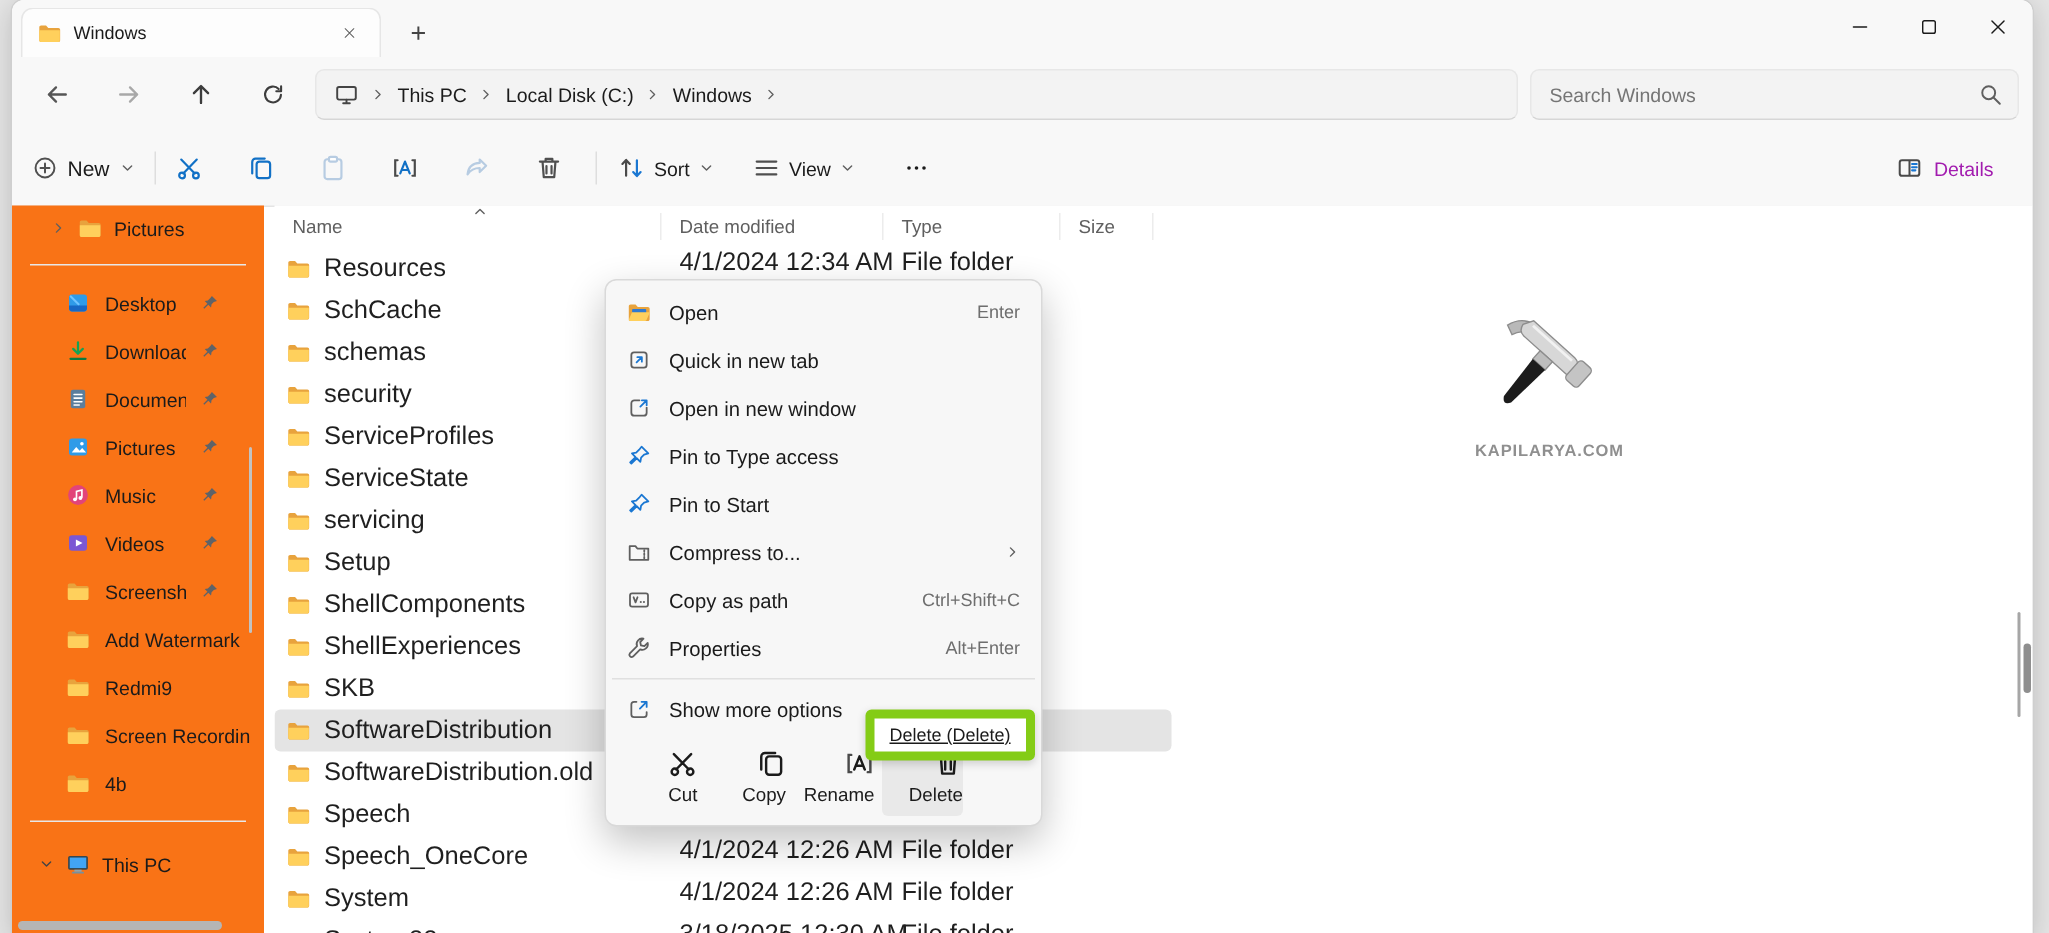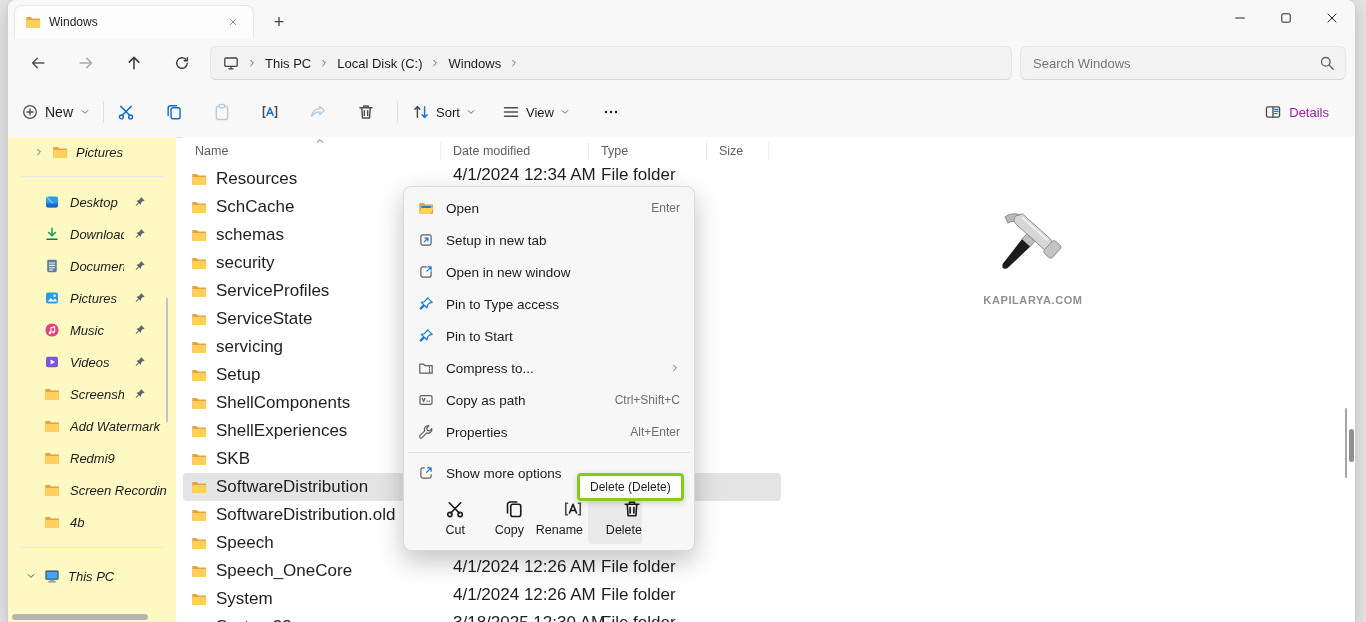--- a/index.html
+++ b/index.html
@@ -39,21 +39,21 @@
   .tb-new{position:absolute;left:14px;top:9px;height:30px;display:flex;align-items:center;gap:7px;color:#1b1b1b;font-size:14px;}
   .tb-sep{position:absolute;top:13px;width:1px;height:22px;background:#dedede;}
   .tb-icons{position:absolute;left:101px;top:7px;display:flex;gap:14px;}
   .tb-ibtn{width:34px;height:34px;display:flex;align-items:center;justify-content:center;border-radius:4px;}
   .c-blue{color:#1271c6}.c-pale{color:#b7cce2}.c-dark{color:#4f4f4f}
   .tb-group{position:absolute;top:9px;height:30px;display:flex;align-items:center;gap:6px;color:#1b1b1b;font-size:13px;}
   .tb-dots{position:absolute;left:586px;top:7px;width:34px;height:34px;display:flex;align-items:center;justify-content:center;color:#1b1b1b;}
   .tb-details{position:absolute;right:26px;top:9px;height:30px;display:flex;align-items:center;gap:7px;color:#a21caf;font-size:13px;}
   .caret{color:#5f5f5f;display:flex;}
   
-  .sidebar{position:absolute;left:0;top:137px;width:168px;bottom:0;background:#fef9c3;overflow:hidden;font-style:italic;}
+  .sidebar{position:absolute;left:0;top:137px;width:168px;bottom:0;background:#f97316;overflow:hidden;}
   .side-tree{display:flex;align-items:center;height:30px;padding-left:26px;gap:8px;font-size:13px;color:#1b1b1b;}
   .side-sep{height:1px;background:#e8e8e8;margin:9px 12px;}
   .side-items{margin-top:9px;}
   .side-item{display:flex;align-items:center;height:32px;padding-left:36px;gap:10px;font-size:13px;color:#1b1b1b;}
   .side-item .lbl{white-space:nowrap;overflow:hidden;flex:1;}
   .side-pin{margin-left:auto;margin-right:30px;color:#5f6368;display:flex;flex:none;}
   .side-thispc{display:flex;align-items:center;height:32px;padding-left:18px;gap:8px;font-size:13px;color:#1b1b1b;margin-top:12px;}
   .sb-vthumb{position:absolute;left:158px;top:298px;width:2px;height:124px;background:#c2c2c2;border-radius:1px;}
   .sb-hthumb{position:absolute;left:4px;bottom:2px;width:136px;height:6px;background:#b5b5b5;border-radius:3px;}
   
@@ -76,22 +76,22 @@
   .mi .mlabel{flex:1;white-space:nowrap;}
   .mi .mshort{font-size:12px;color:#6e6e6e;white-space:nowrap;}
   .mi .msub{color:#5f5f5f;display:flex;}
   .mi.sep-before{margin-top:9px;}
   .mi.sep-before::before{content:'';position:absolute;left:4px;right:4px;top:-5px;height:1px;background:#e0e0e0;}
   .ctx-cmds{display:flex;padding:3px 0 0 7px;gap:5px;}
   .cmd{width:54px;height:52px;display:flex;flex-direction:column;align-items:flex-end;justify-content:center;gap:4px;
     border-radius:4px;font-size:12.5px;color:#1b1b1b;}
   .cmd.hovered{background:#e9e9e9;}
   
-  .tooltip{position:absolute;left:569px;top:473px;background:#fff;border:3px solid #84cc16;border-radius:4px;
-    box-shadow:0 2px 6px rgba(0,0,0,.16);padding:4px 10px;font-size:12px;color:#1b1b1b;z-index:50;white-space:nowrap;}
+  .tooltip{position:absolute;left:569px;top:473px;background:#fff;border:6px solid #84cc16;border-radius:4px;
+    box-shadow:0 2px 6px rgba(0,0,0,.16);padding:4px 10px;font-size:12px;color:#1b1b1b;z-index:50;white-space:nowrap;text-decoration:underline;}
   
   .watermark{position:absolute;left:960px;top:202px;width:130px;text-align:center;z-index:5;}
   .watermark .wm-text{font-size:11px;font-weight:bold;color:#8f8f8f;letter-spacing:.6px;margin-top:-4px;}
   .ic{display:block;flex:none;}
   .i16{width:16px;height:16px}.i18{width:18px;height:18px}.i14{width:14px;height:14px}
   .i12{width:12px;height:12px}.i10{width:10px;height:10px}.i20{width:20px;height:20px}
 </style>
 </head>
 <body>
 
@@ -787,21 +787,21 @@
             <use href="#ic-folder-open"></use>
           </svg>
           <span class="mlabel">Open</span>
           <span class="mshort">Enter</span>
 
         </div>
         <div class="mi">
           <svg class="ic i16">
             <use href="#ic-newtab"></use>
           </svg>
-          <span class="mlabel">Setup in new tab</span>
+          <span class="mlabel">Quick in new tab</span>
           <span class="mshort"></span>
 
         </div>
         <div class="mi">
           <svg class="ic i16">
             <use href="#ic-newwindow"></use>
           </svg>
           <span class="mlabel">Open in new window</span>
           <span class="mshort"></span>
 

